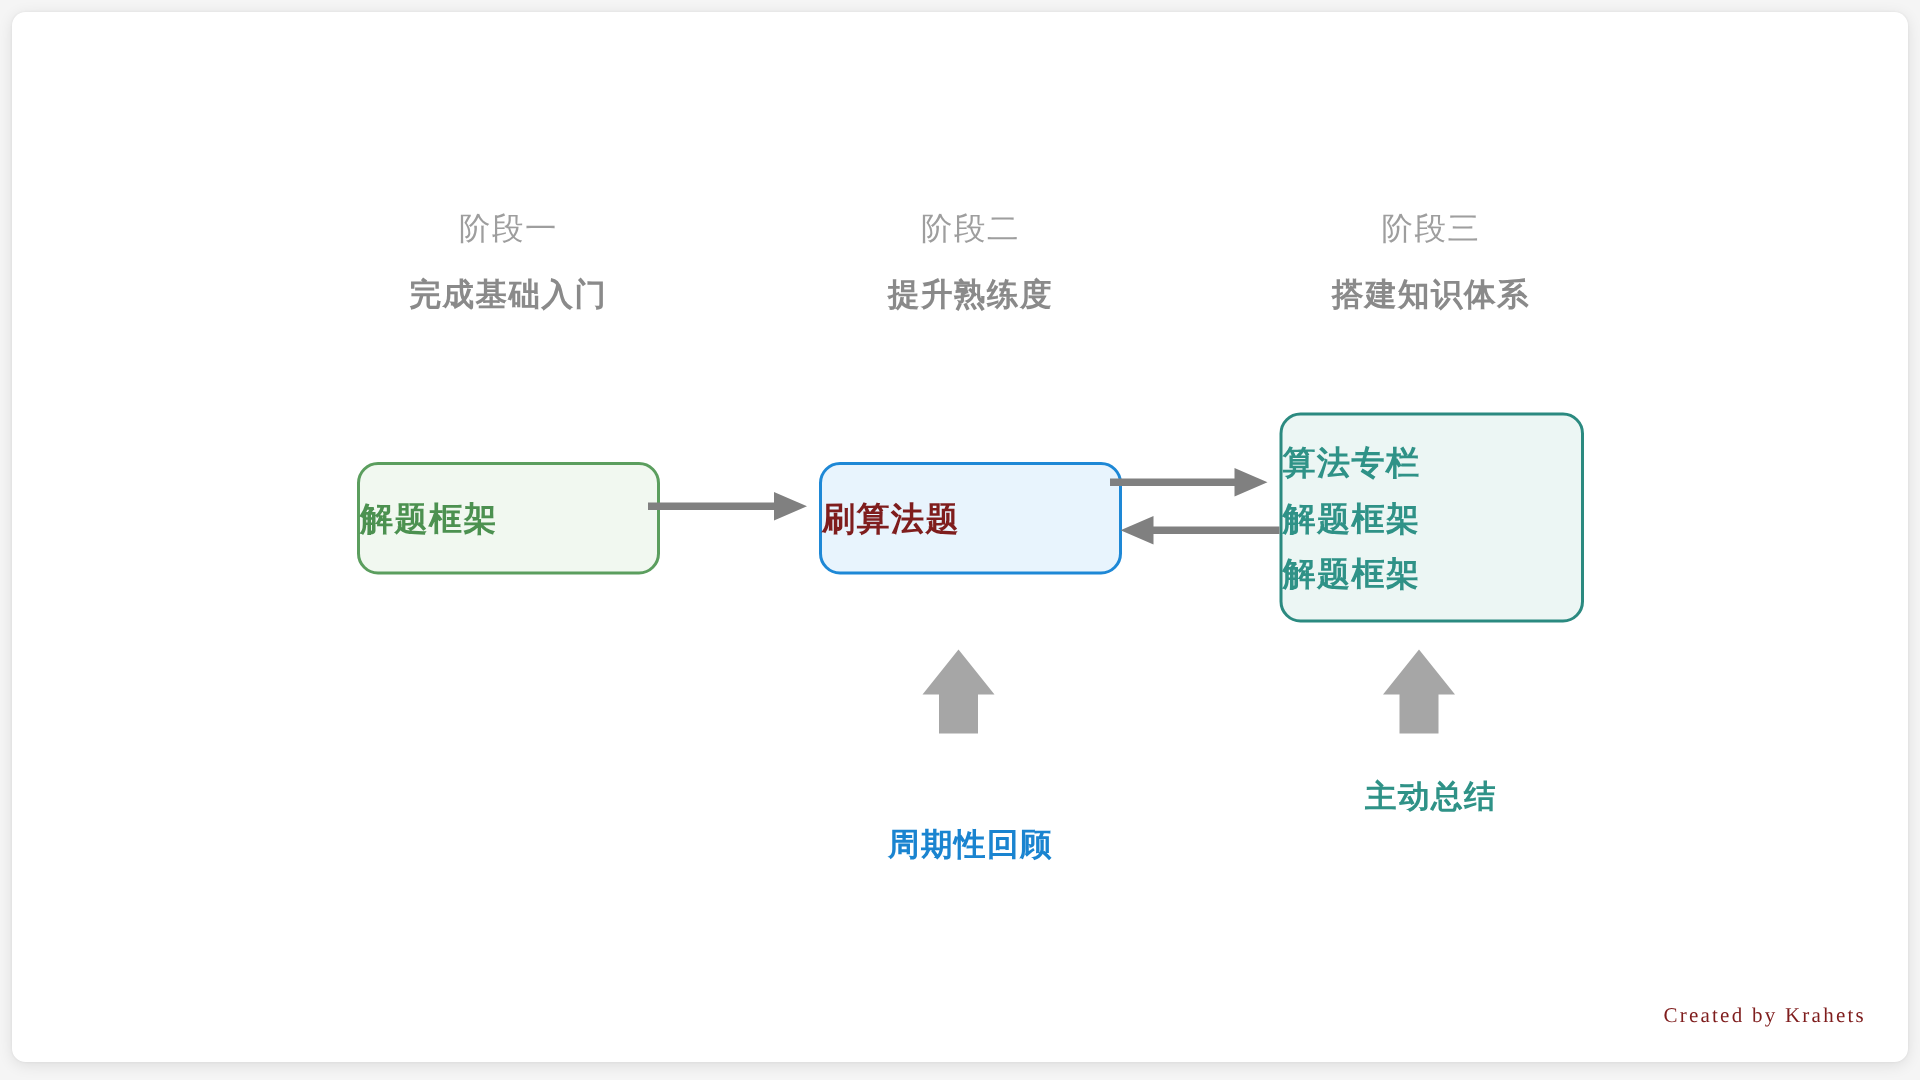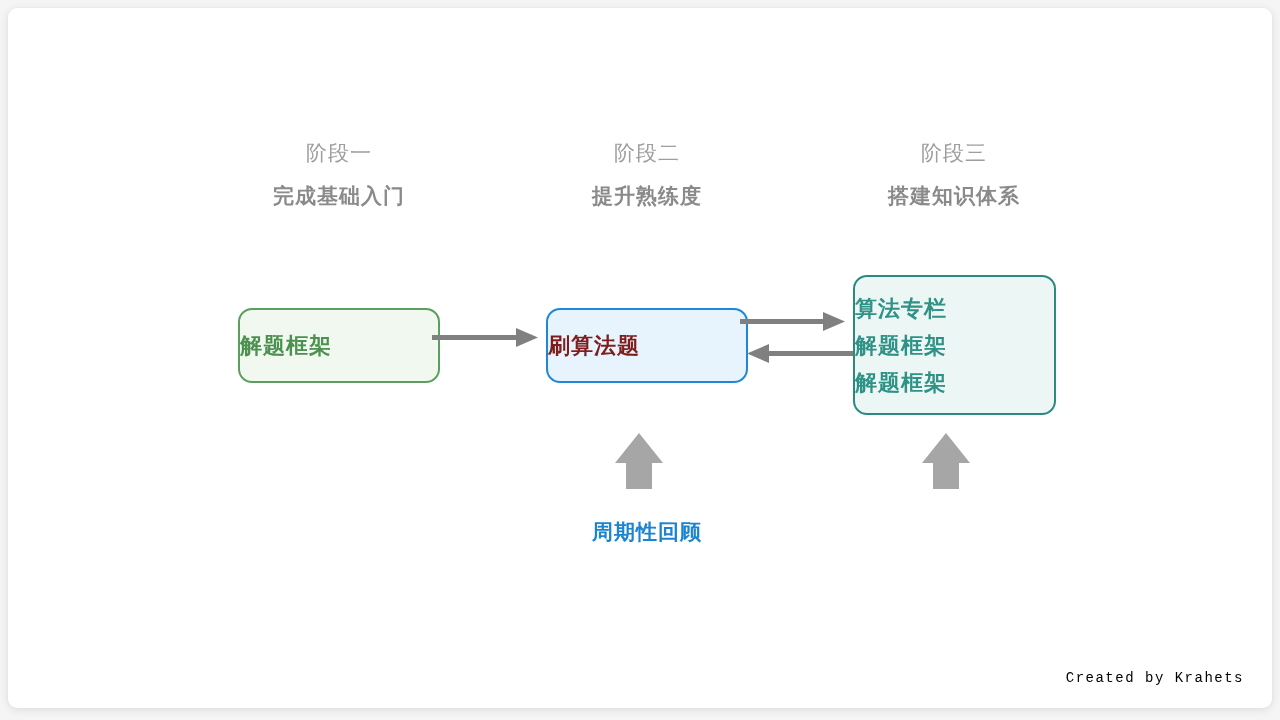--- a/index.html
+++ b/index.html
@@ -119,32 +119,32 @@
   }
   .note-body {
     font-size: 18px;
     color: #8a8a8a;
     line-height: 28px;
     margin-top: 12px;
     letter-spacing: 0.5px;
   }
   .note-body-line { white-space: nowrap; }
   #note-review { left: 489px; top: 509px; }
-  #note-review .note-title { color: #1a84d0; }
+  #note-review .note-title { color: #1a84d0; margin-top: 32px; }
   #note-summary { left: 796px; top: 509px; }
   #note-summary .note-title { color: #2f9287; }
 
   
   #footer-credit {
     position: absolute;
     right: 28px;
     bottom: 22px;
-    font-family: Liberation Mono, monospace;
+    font-family: Liberation Serif, serif;
     font-size: 14px;
-    color: #000000;
+    color: #7f1d1d;
     letter-spacing: 1.5px;
     white-space: nowrap;
   }
 </style>
 </head>
 <body>
 
 <div id="canvas">
   <div id="card">
 
@@ -199,18 +199,19 @@
       <g>
         <polygon points="938,425 962,455 951,455 951,481 925,481 925,455 914,455" fill="#a6a6a6"></polygon>
       </g>
     </svg>
 
     <div class="note" id="note-review">
       <div class="note-title">周期性回顾</div>
     </div>
 
     <div class="note" id="note-summary">
+      <div class="note-title">主动总结</div>
     </div>
 
     <div id="footer-credit">Created by Krahets</div>
 
   </div>
 </div>
 
 </body></html>

